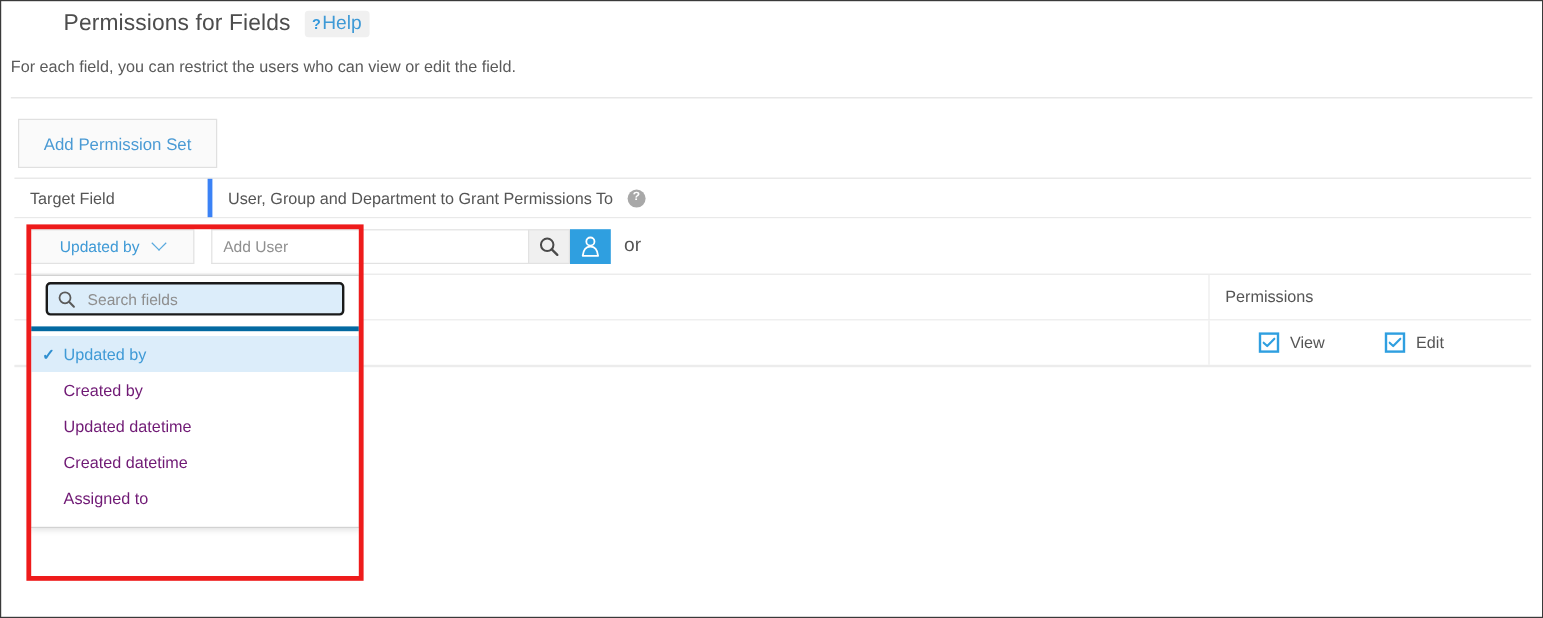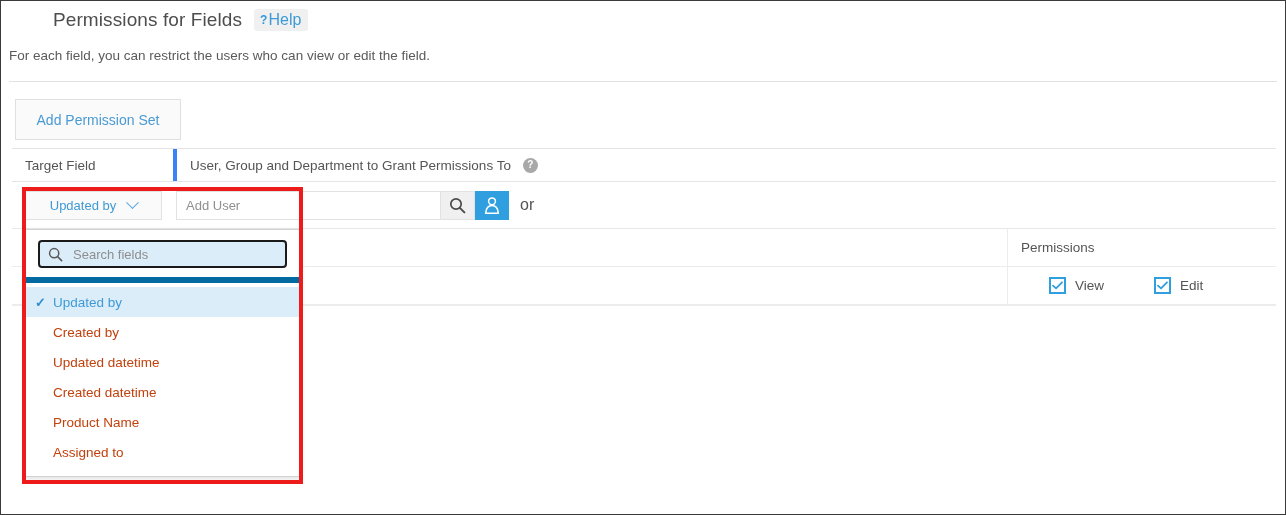--- a/index.html
+++ b/index.html
@@ -271,22 +271,22 @@
   .dropdown {
     position: absolute;
     left: 24px; top: 228px;
     width: 275px;
     background: #ffffff;
     border: 1px solid #d2d2d2;
     box-shadow: 0 2px 5px rgba(0,0,0,.12);
     z-index: 20;
   }
   .dd-search-wrap {
-    padding: 10px 12px 9px 12px;
-    border-bottom: 6px solid #0369a1;
+    padding: 5px 12px 9px 12px;
+    border-bottom: 4px solid #0369a1;
   }
   .dd-search {
     position: relative;
     height: 28px;
     border: 2px solid #1a1a1a;
     border-radius: 4px;
     background: #dcedfa;
     display: flex;
     align-items: center;
     padding-left: 8px;
@@ -300,21 +300,21 @@
     font-size: 13px;
     color: #333;
   }
   .dd-search input::placeholder { color: #8e8e8e; }
   .dd-list { padding: 4px 0 9px 0; }
   .dd-item {
     height: 30px;
     display: flex;
     align-items: center;
     font-size: 13.5px;
-    color: #c2410c;
+    color: #701a75;
     padding-left: 27px;
     position: relative;
     cursor: pointer;
   }
   .dd-item.selected {
     background: #dcedfa;
     color: #3f9ad6;
   }
   .dd-item .tick {
     position: absolute;
@@ -435,23 +435,20 @@
       <div class="dd-item">
         <span>Created by</span>
       </div>
       <div class="dd-item">
         <span>Updated datetime</span>
       </div>
       <div class="dd-item">
         <span>Created datetime</span>
       </div>
       <div class="dd-item">
-        <span>Product Name</span>
-      </div>
-      <div class="dd-item">
         <span>Assigned to</span>
       </div>
     </div>
   </div>
 
   <div class="red-box"></div>
 
 </div>
 
 </body></html>

